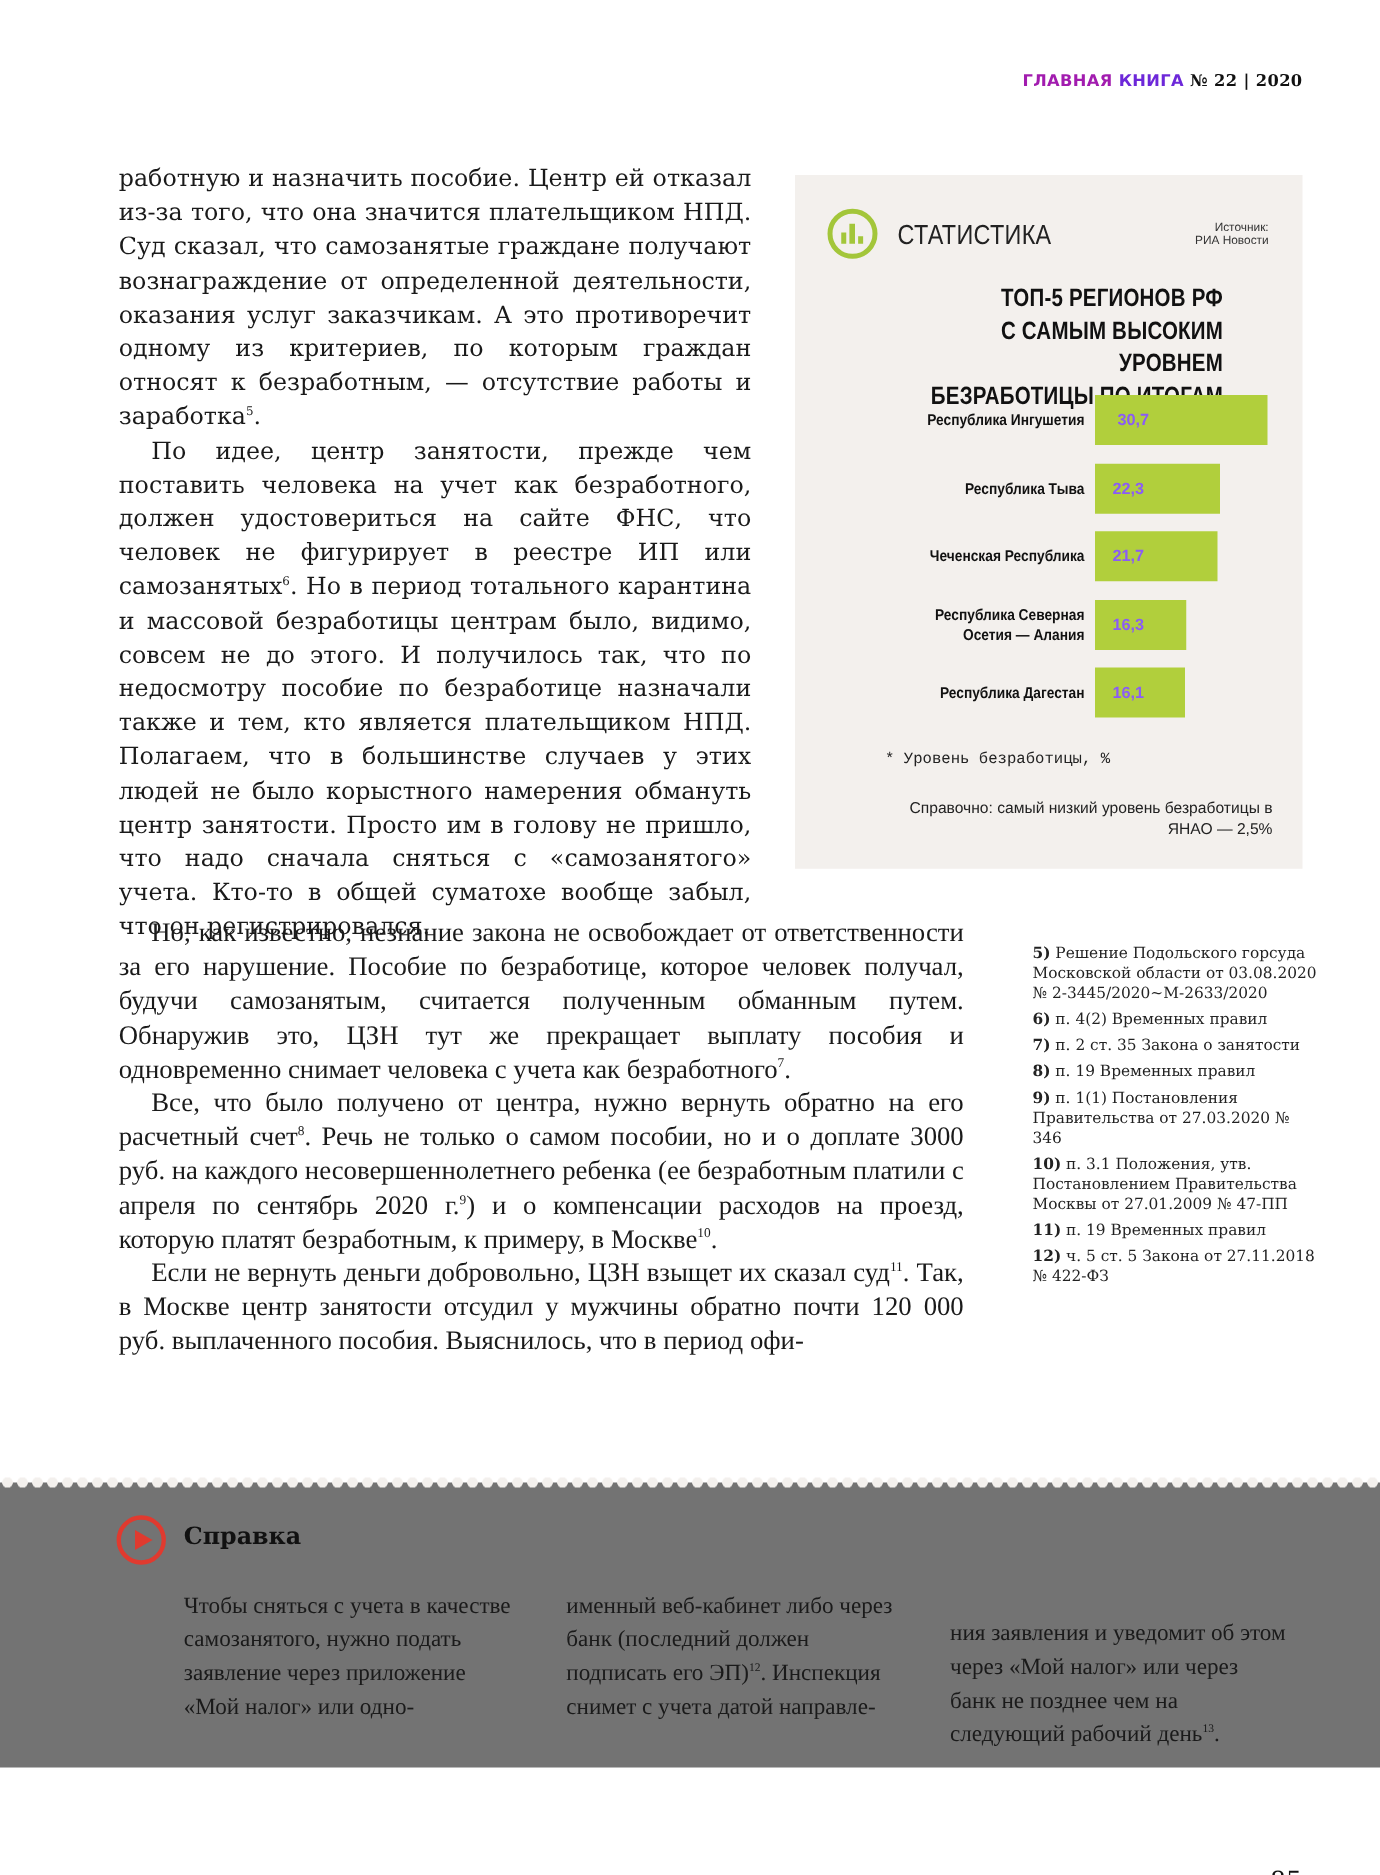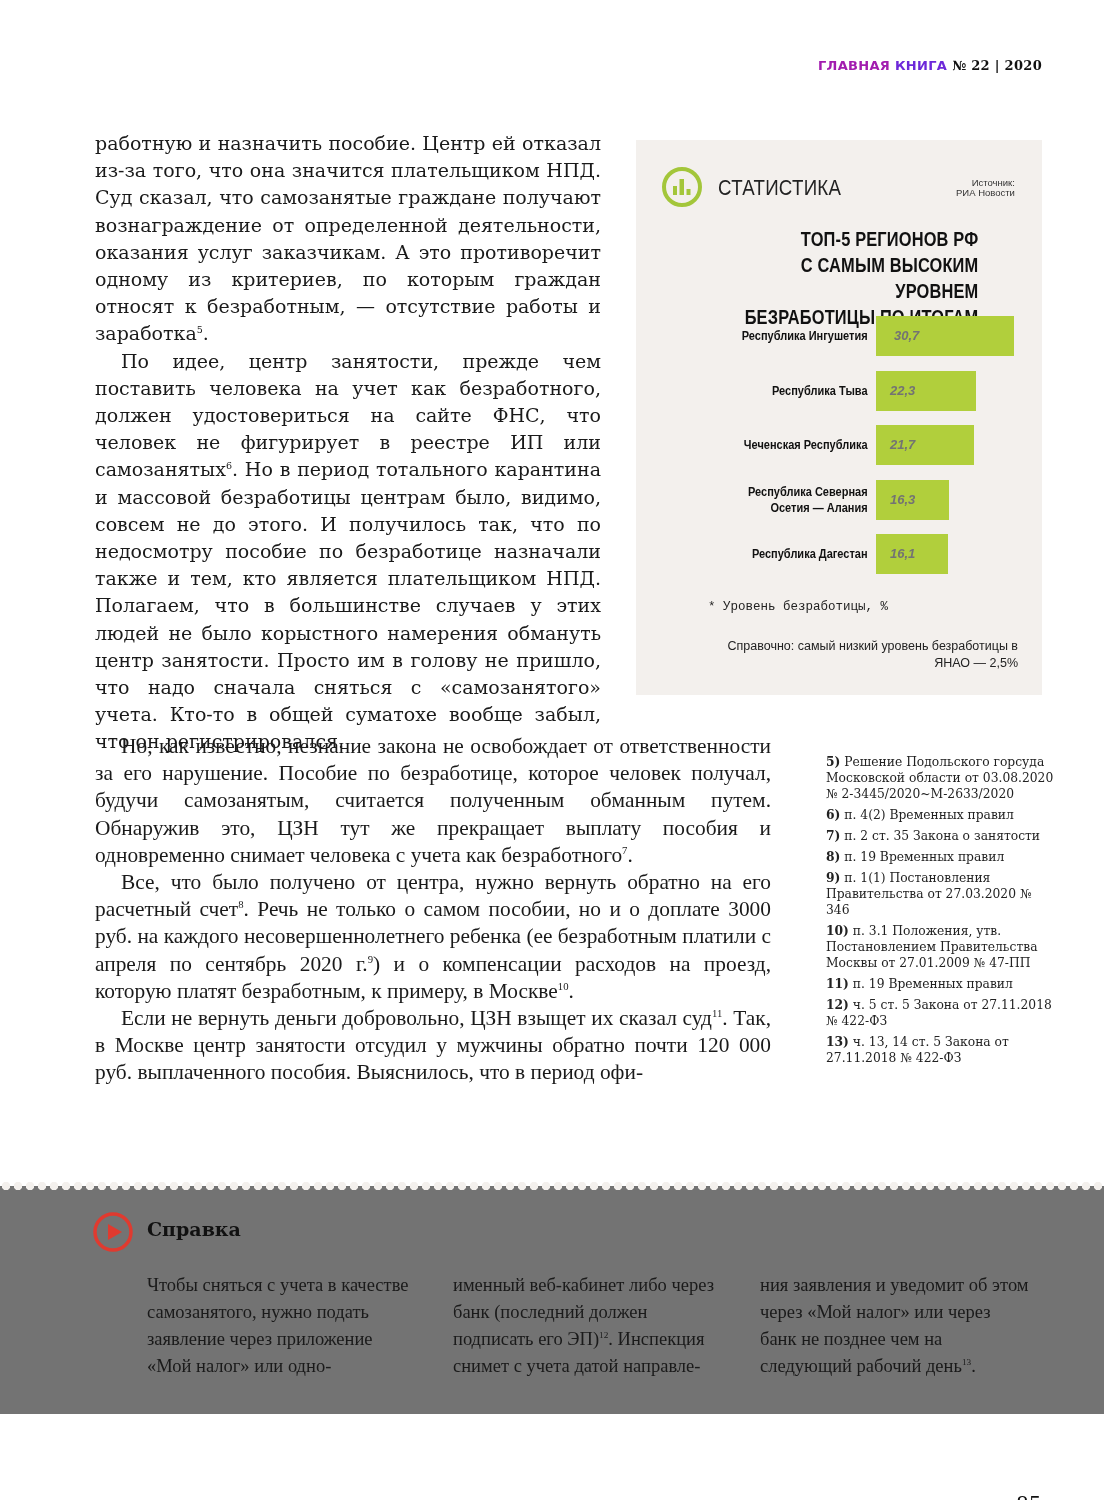--- a/index.html
+++ b/index.html
@@ -40,21 +40,21 @@
     font-size: 20px; font-weight: bold; line-height: 26px; color: #111;
     transform: scaleX(0.82); transform-origin: left; letter-spacing: 0.2px;
   }
   .stats .chart { position: absolute; left: 0; top: 170px; width: 406px; height: 270px; }
   .stats .row-label {
     position: absolute; left: 82px; font-size: 12.5px; font-weight: bold; color: #111;
     line-height: 16px; transform: scaleX(0.88); transform-origin: left; width: 170px;
   }
   .stats .bar { position: absolute; left: 240px; height: 40px; background: #b1cf3c; }
   .stats .bar-val {
-    position: absolute; font-size: 13px; font-weight: bold; color: #737373; font-style: italic;
+    position: absolute; font-size: 13px; font-weight: bold; color: #8b5cf6;
   }
   .stats .note { position: absolute; left: 72px; top: 460px; font-size: 12.5px; color: #222; font-family: Liberation Mono, monospace; }
   .stats .ref { position: absolute; left: 82px; top: 498px; width: 300px; font-size: 12.5px; color: #222; line-height: 17px; }
 
   .footnotes {
     position: absolute; left: 826px; top: 754px; width: 230px;
     font-family: "DejaVu Serif", serif; font-size: 12.3px; line-height: 16px; color: #222;
   }
   .footnotes .fn { margin-bottom: 5px; }
   .footnotes .fn-num { font-weight: bold; }
@@ -148,30 +148,29 @@
 
 <div class="footnotes" id="footnotes">
     <div class="fn"><span class="fn-num">5)</span> <span>Решение Подольского горсуда Московской области от 03.08.2020 № 2-3445/2020~М-2633/2020</span></div>
     <div class="fn"><span class="fn-num">6)</span> <span>п. 4(2) Временных правил</span></div>
     <div class="fn"><span class="fn-num">7)</span> <span>п. 2 ст. 35 Закона о занятости</span></div>
     <div class="fn"><span class="fn-num">8)</span> <span>п. 19 Временных правил</span></div>
     <div class="fn"><span class="fn-num">9)</span> <span>п. 1(1) Постановления Правительства от 27.03.2020 № 346</span></div>
     <div class="fn"><span class="fn-num">10)</span> <span>п. 3.1 Положения, утв. Постановлением Правительства Москвы от 27.01.2009 № 47-ПП</span></div>
     <div class="fn"><span class="fn-num">11)</span> <span>п. 19 Временных правил</span></div>
     <div class="fn"><span class="fn-num">12)</span> <span>ч. 5 ст. 5 Закона от 27.11.2018 № 422-ФЗ</span></div>
-    <div class="fn"><span class="fn-num">13)</span> <span>ч. 13, 14 ст. 5 Закона от 27.11.2018 № 422-ФЗ</span></div>
   </div>
 
 <div class="info-box">
   <div class="wave"></div>
   <div class="play-icon">
     <svg width="42" height="42" viewBox="0 0 42 42">
       <circle cx="21" cy="21" r="18" fill="none" stroke="#e03a2f" stroke-width="3.5"></circle>
       <polygon points="16,13 30,21 16,29" fill="#e03a2f"></polygon>
     </svg>
   </div>
   <div class="heading">Справка</div>
   <div class="info-col" style="left:147px;">Чтобы сняться с учета в качестве самозанятого, нужно подать заявление через приложение «Мой налог» или одно-</div>
   <div class="info-col" style="left:453px;"><span>именный веб-кабинет либо через банк (последний должен подписать его ЭП)</span><sup>12</sup><span>. Инспекция снимет с учета датой направле-</span></div>
-  <div class="info-col" style="left:760px;"><span>ния заявления и уведомит об этом через «Мой налог» или через банк не позднее чем на следующий рабочий день</span><sup>13</sup><span>.</span></div>
+  <div class="info-col" style="left:760px;margin-top:22px;"><span>ния заявления и уведомит об этом через «Мой налог» или через банк не позднее чем на следующий рабочий день</span><sup>13</sup><span>.</span></div>
 </div>
 
 <div class="page-num">85</div>
 
 </body></html>

